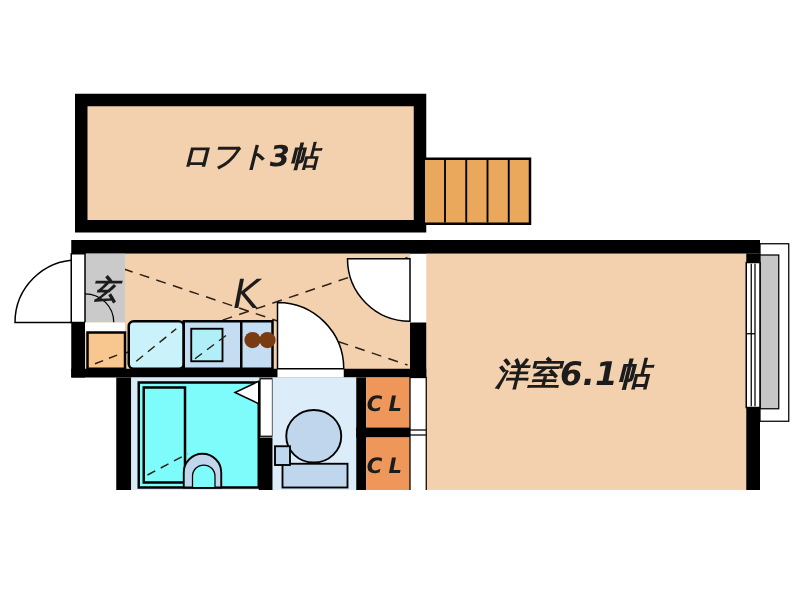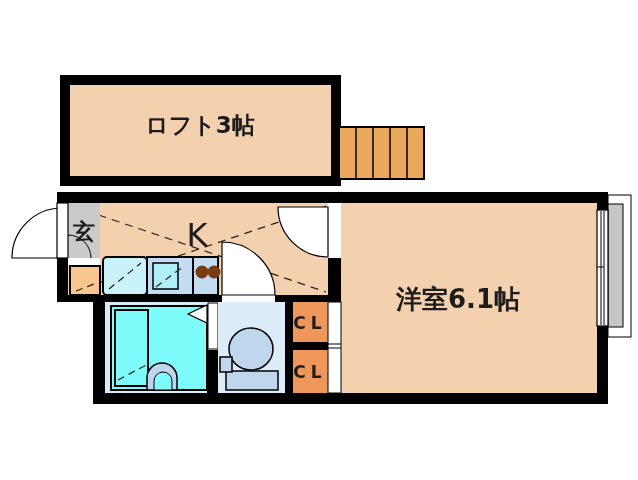--- a/index.html
+++ b/index.html
@@ -1,17 +1,17 @@
 <!DOCTYPE html>
 <html><head>
 <meta charset="utf-8">
 <style>
   html,body{margin:0;padding:0;background:#fff;}
-  #stage{position:relative;width:638px;height:480px;background:#ffffff;overflow:hidden;
-         font-family:"DejaVu Sans","Liberation Sans",sans-serif;}
+  #stage{position:relative;width:638px;height:392px;background:#ffffff;overflow:hidden;
+         font-family:"DejaVu Sans","Liberation Sans",sans-serif;font-style:italic;}
   svg text{fill:#1c1c1c;}
   .room-label{font-weight:bold;}
 </style>
 </head>
 <body>
 
 <div id="stage">
 <svg width="638" height="480" viewBox="0 0 638 480">
 
   <rect x="0" y="0" width="638" height="480" fill="#ffffff"></rect>

